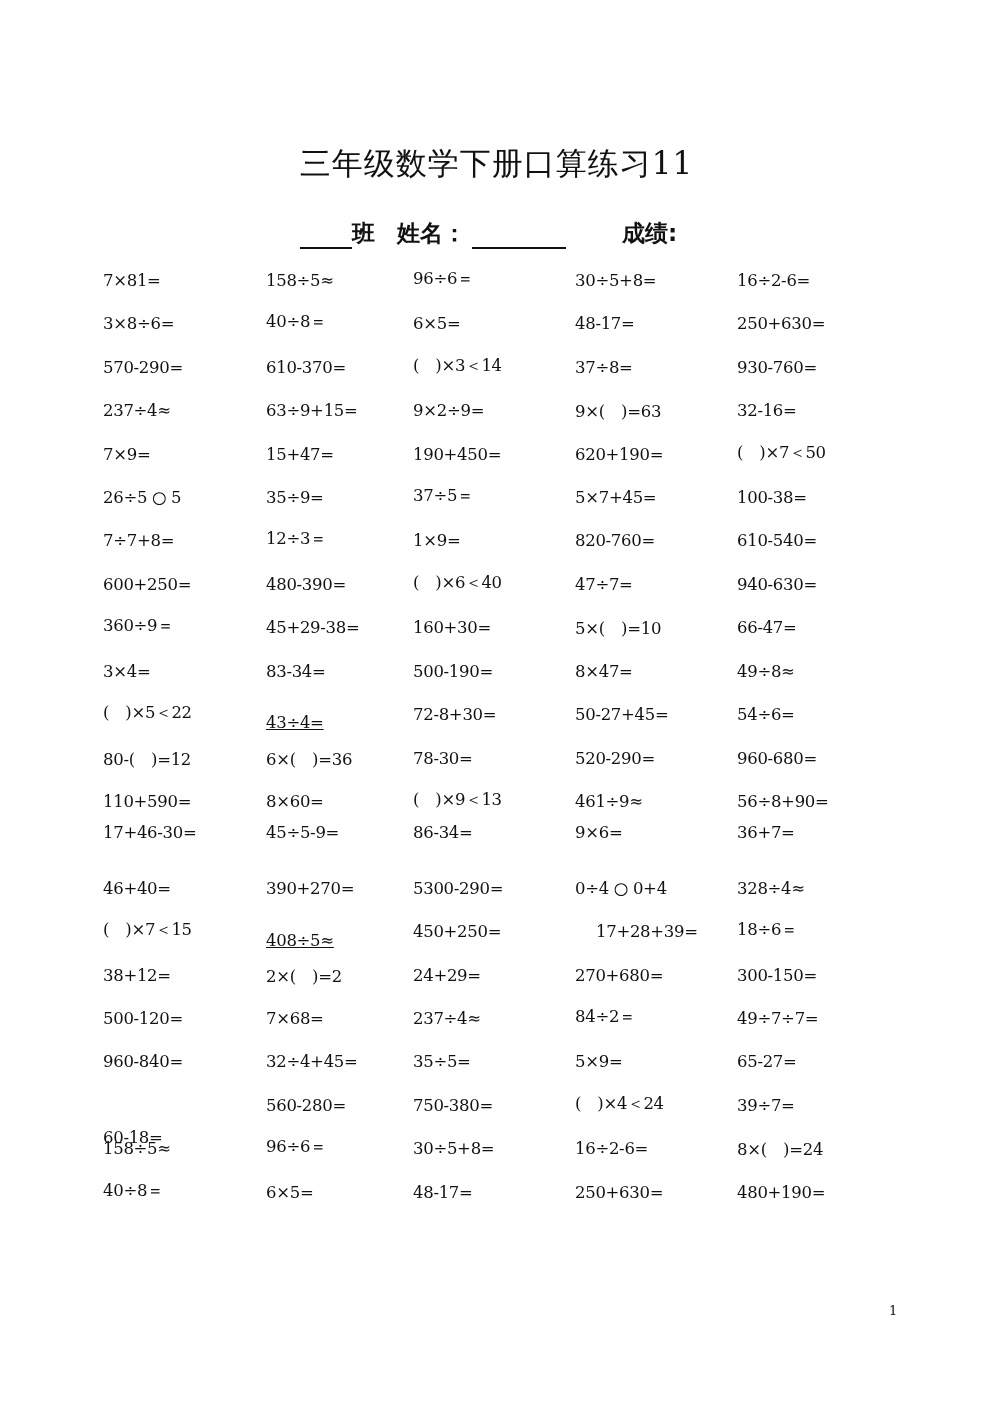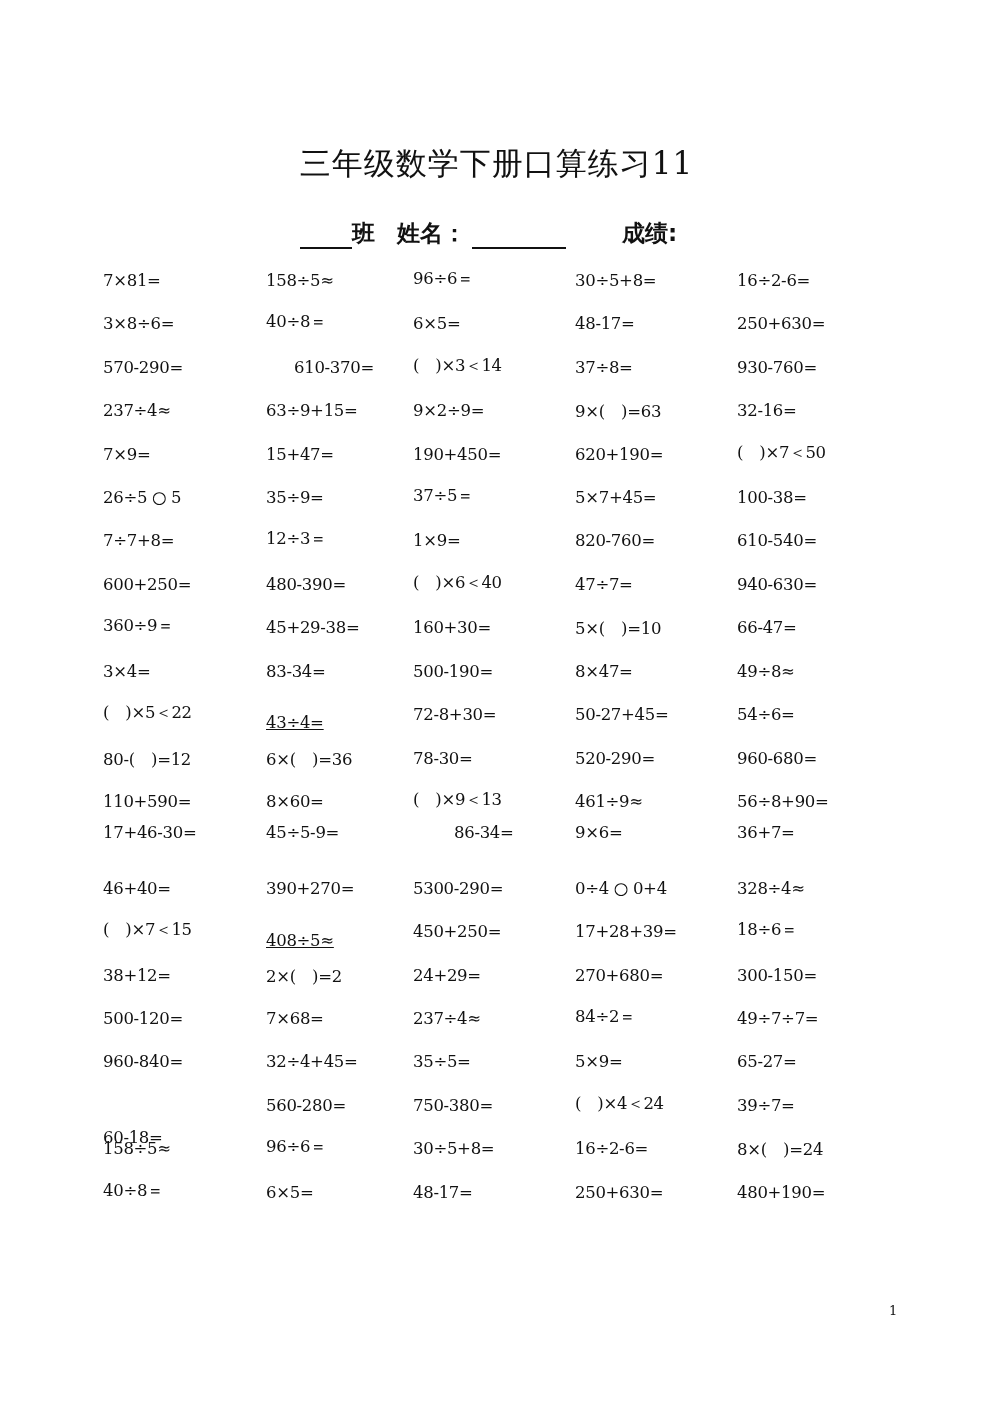--- a/index.html
+++ b/index.html
@@ -63,21 +63,21 @@
     </div>
     <div class="row" style="top: 43px;">
       <span class="cell c0" style="top: 0px;">3×8÷6=</span>
       <span class="cell c1" style="top: -3px;">40÷8＝</span>
       <span class="cell c2" style="top: 0px;">6×5=</span>
       <span class="cell c3" style="top: 0px;">48-17=</span>
       <span class="cell c4" style="top: 0px;">250+630=</span>
     </div>
     <div class="row" style="top: 87px;">
       <span class="cell c0" style="top: 0px;">570-290=</span>
-      <span class="cell c1" style="top: 0px; margin-left: 28px;">610-370=</span>
+      <span class="cell c1" style="top: 0px;">610-370=</span>
       <span class="cell c2" style="top: -3px;">(　)×3＜14</span>
       <span class="cell c3" style="top: 0px;">37÷8=</span>
       <span class="cell c4" style="top: 0px;">930-760=</span>
     </div>
     <div class="row" style="top: 130px;">
       <span class="cell c0" style="top: 0px;">237÷4≈</span>
       <span class="cell c1" style="top: 0px;">63÷9+15=</span>
       <span class="cell c2" style="top: 0px;">9×2÷9=</span>
       <span class="cell c3" style="top: 0px;">9×(　)=63</span>
       <span class="cell c4" style="top: 0px;">32-16=</span>
@@ -141,36 +141,36 @@
     <div class="row" style="top: 521px;">
       <span class="cell c0" style="top: 0px;">110+590=</span>
       <span class="cell c1" style="top: 0px;">8×60=</span>
       <span class="cell c2" style="top: -3px;">(　)×9＜13</span>
       <span class="cell c3" style="top: 0px;">461÷9≈</span>
       <span class="cell c4" style="top: 0px;">56÷8+90=</span>
     </div>
     <div class="row" style="top: 552px;">
       <span class="cell c0" style="top: 0px;">17+46-30=</span>
       <span class="cell c1" style="top: 0px;">45÷5-9=</span>
-      <span class="cell c2" style="top: 0px; margin-left: 41px;">86-34=</span>
+      <span class="cell c2" style="top: 0px;">86-34=</span>
       <span class="cell c3" style="top: 0px;">9×6=</span>
       <span class="cell c4" style="top: 0px;">36+7=</span>
     </div>
     <div class="row" style="top: 608px;">
       <span class="cell c0" style="top: 0px;">46+40=</span>
       <span class="cell c1" style="top: 0px;">390+270=</span>
       <span class="cell c2" style="top: 0px;">5300-290=</span>
       <span class="cell c3" style="top: 0px;">0÷4 ○ 0+4</span>
       <span class="cell c4" style="top: 0px;">328÷4≈</span>
     </div>
     <div class="row" style="top: 651px;">
       <span class="cell c0" style="top: -3px;">(　)×7＜15</span>
       <span class="cell c1" style="top: 9px; text-decoration: underline;">408÷5≈</span>
       <span class="cell c2" style="top: 0px;">450+250=</span>
-      <span class="cell c3" style="top: 0px;">17+28+39=</span>
+      <span class="cell c3" style="top: 0px; margin-left: 21px;">17+28+39=</span>
       <span class="cell c4" style="top: -3px;">18÷6＝</span>
     </div>
     <div class="row" style="top: 695px;">
       <span class="cell c0" style="top: 0px;">38+12=</span>
       <span class="cell c1" style="top: 0px;">2×(　)=2</span>
       <span class="cell c2" style="top: 0px;">24+29=</span>
       <span class="cell c3" style="top: 0px;">270+680=</span>
       <span class="cell c4" style="top: 0px;">300-150=</span>
     </div>
     <div class="row" style="top: 738px;">

